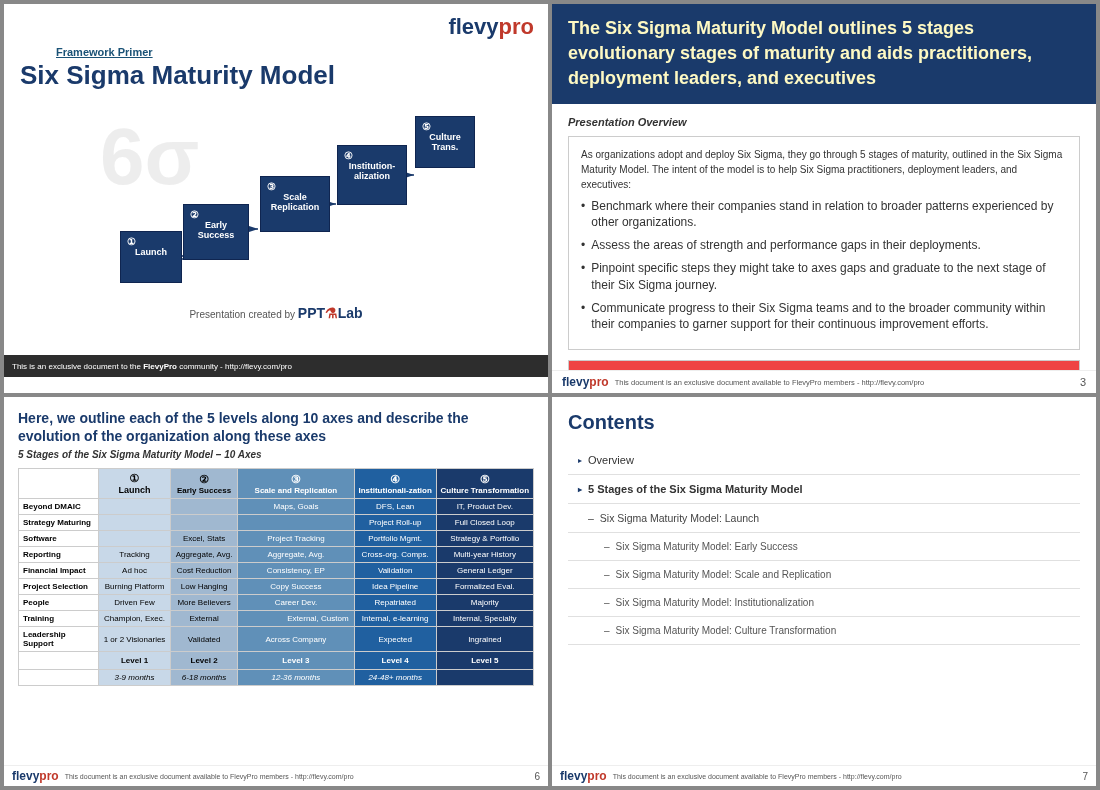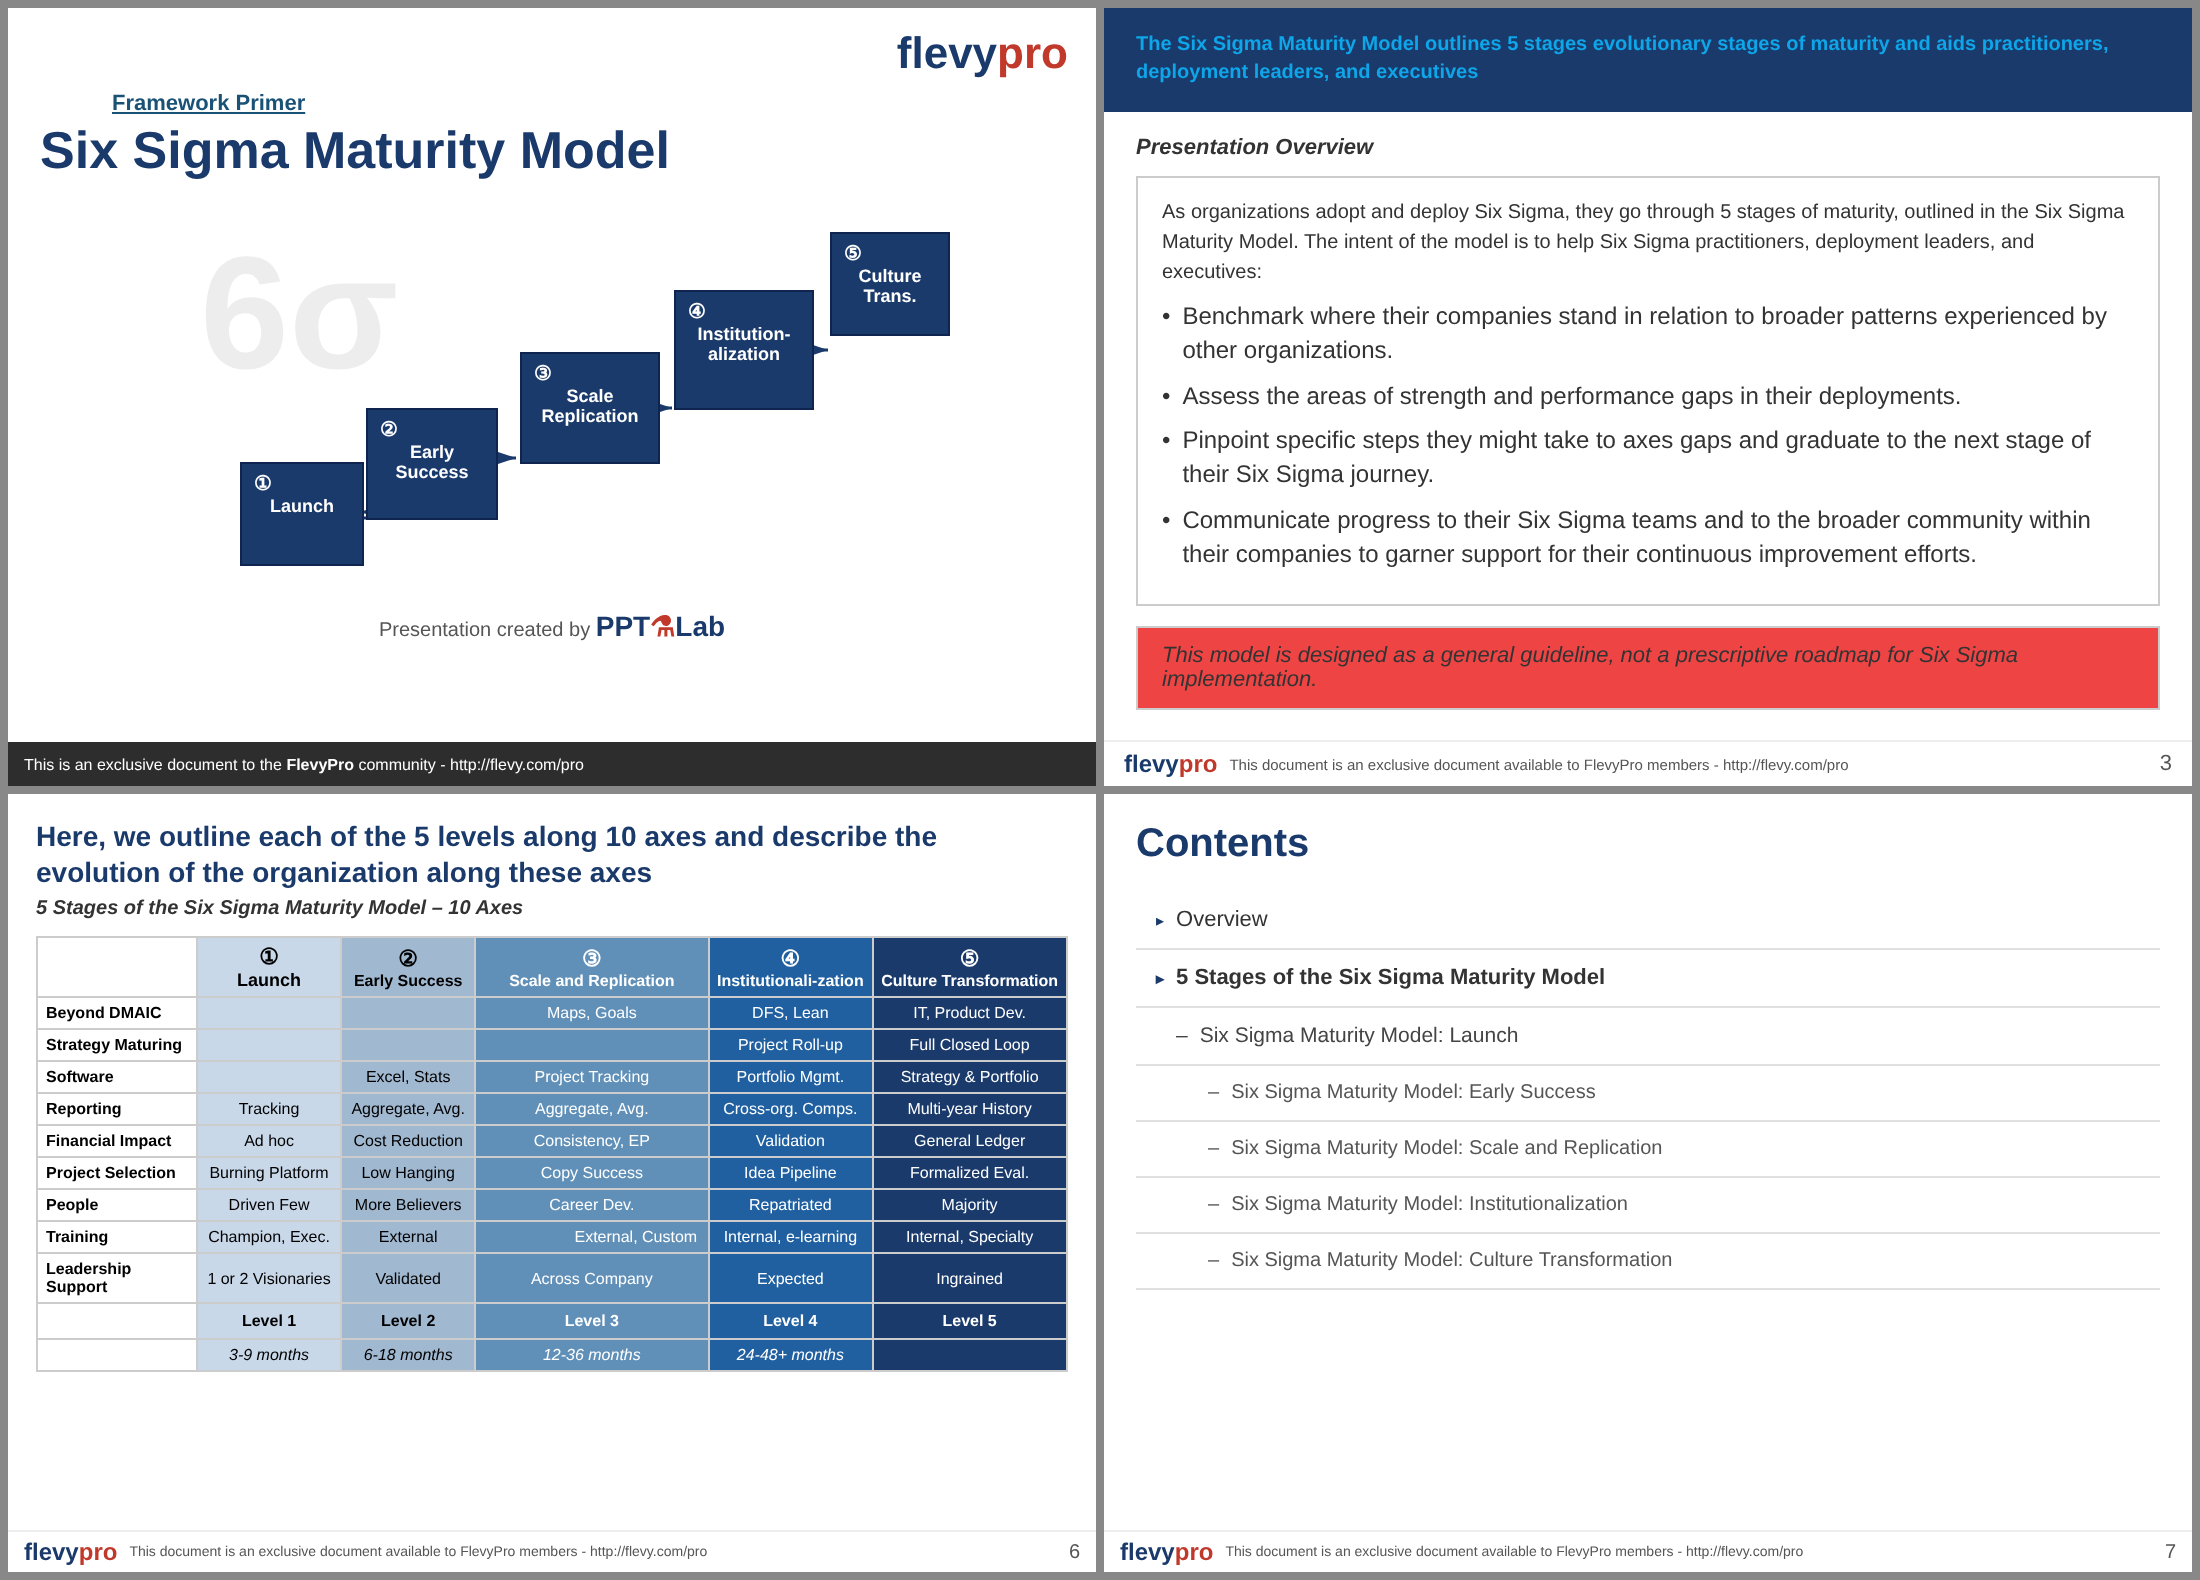--- a/index.html
+++ b/index.html
@@ -5,42 +5,42 @@
     * { box-sizing: border-box; margin: 0; padding: 0; }
     body { font-family: Arial, sans-serif; background: #888; width: 1100px; height: 790px; overflow: hidden; }
     
     .grid { display: grid; grid-template-columns: 1fr 1fr; grid-template-rows: 1fr 1fr; width: 1100px; height: 790px; gap: 4px; padding: 4px; background: #888; }
     
     .slide { background: white; overflow: hidden; position: relative; }
     
     
     .slide1 { padding: 0; }
     .slide1-inner { padding: 12px 16px; height: calc(100% - 30px); }
-    .slide1-footer { background: #2d2d2d; color: white; font-size: 8px; padding: 4px 8px; position: absolute; bottom: 0; left: 0; right: 0; height: 22px; display: flex; align-items: center; }
+    .slide1-footer { background: #2d2d2d; color: white; font-size: 8px; padding: 4px 8px; position: absolute; bottom: 16px; left: 0; right: 0; height: 22px; display: flex; align-items: center; }
     
     .flevy-logo { position: absolute; top: 10px; right: 14px; font-size: 22px; font-weight: bold; }
     .flevy-logo span:first-child { color: #1a3a6b; }
     .flevy-logo span:last-child { color: #c0392b; }
     
     .framework-primer { color: #1a5276; font-size: 11px; text-decoration: underline; font-weight: bold; margin-bottom: 2px; margin-top: 30px; padding-left: 36px; }
     .main-title { color: #1a3a6b; font-size: 26px; font-weight: bold; margin-bottom: 8px; }
     
     
     .staircase { position: relative; height: 200px; margin-top: 10px; }
     .big-sigma { position: absolute; left: 80px; top: 10px; font-size: 80px; color: #ddd; font-weight: bold; z-index: 0; opacity: 0.5; }
     
     .stage-box { position: absolute; background: #1a3a6b; color: white; text-align: center; font-size: 9px; font-weight: bold; padding: 4px; border: 1px solid #0f2550; z-index: 2; }
     
     .pptlab-credit { text-align: center; font-size: 10px; color: #555; margin-top: 8px; }
     .pptlab-logo { display: inline-block; font-size: 14px; font-weight: bold; color: #1a3a6b; }
     .pptlab-logo span { color: #c0392b; }
     
     
     .slide2 { padding: 16px; }
-    .slide2-header { background: #1a3a6b; color: #0ea5e9; margin: -16px -16px 12px -16px; padding: 12px 16px; font-size: 10px; font-weight: bold; line-height: 1.4; }
+    .slide2-header { background: #1a3a6b; color: #fef9c3; margin: -16px -16px 12px -16px; padding: 12px 16px; font-size: 18px; font-weight: bold; line-height: 1.4; }
     .slide2-overview-label { font-style: italic; font-weight: bold; font-size: 11px; color: #333; margin-bottom: 8px; }
     .slide2-desc-box { border: 1px solid #ccc; padding: 10px 12px; margin-bottom: 10px; font-size: 10px; line-height: 1.5; color: #333; }
     .slide2-desc-box p { margin-bottom: 6px; }
     .bullet-item { display: flex; margin-bottom: 6px; font-size: 12px; line-height: 1.4; color: #333; }
     .bullet-item::before { content: "•"; margin-right: 6px; flex-shrink: 0; }
     .note-box { border: 1px solid #ccc; background: #ef4444; padding: 8px 12px; font-style: italic; font-size: 11px; color: #333; margin-top: 8px; }
     .slide2-footer { position: absolute; bottom: 0; left: 0; right: 0; display: flex; align-items: center; background: white; border-top: 1px solid #eee; padding: 4px 10px; font-size: 7.5px; color: #555; }
     .slide2-footer .flevy-small { font-size: 12px; font-weight: bold; margin-right: 6px; }
     .slide2-footer .page-num { margin-left: auto; font-size: 11px; color: #555; }
     

